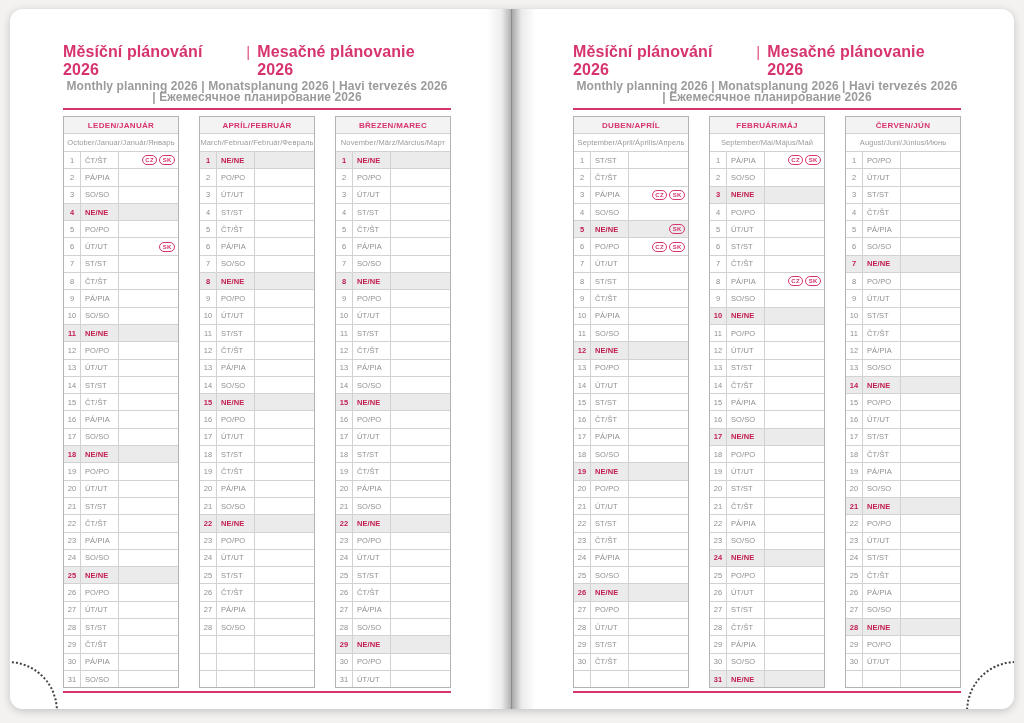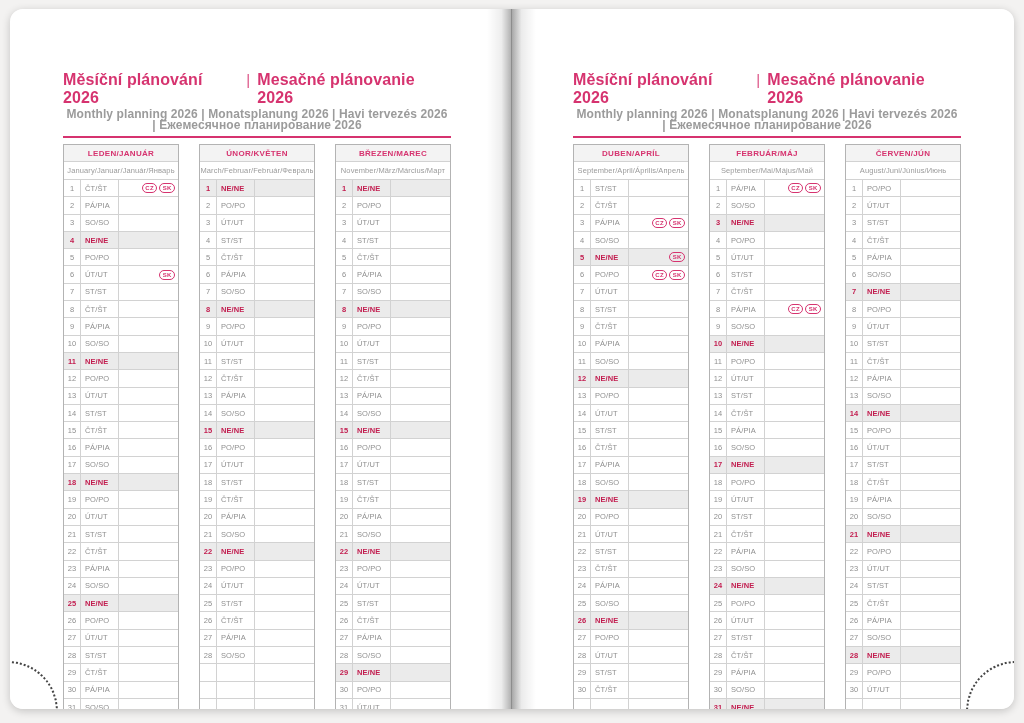--- a/index.html
+++ b/index.html
@@ -31,21 +31,21 @@
   .page.right{border-radius:0 13px 13px 0;}
   .page.left::after{
     content:"";position:absolute;top:0;right:0;bottom:0;width:24px;pointer-events:none;
     background:linear-gradient(to right,rgba(0,0,0,0),rgba(0,0,0,0.07) 60%,rgba(0,0,0,0.30));
   }
   .page.right::after{
     content:"";position:absolute;top:0;left:0;bottom:0;width:24px;pointer-events:none;
     background:linear-gradient(to left,rgba(0,0,0,0),rgba(0,0,0,0.08) 60%,rgba(0,0,0,0.34));
   }
   .content{
-    position:absolute;top:34px;width:388px;margin-top:28px;
+    position:absolute;top:34px;width:388px;
   }
   .page.left .content{left:53px;}
   .page.right .content{left:61px;}
   .cal-title{
     display:flex;justify-content:center;align-items:baseline;gap:7px;
     font-size:16px;font-weight:700;color:var(--accent);line-height:18px;letter-spacing:.1px;
   }
   .cal-title .divider{font-weight:400;font-size:15px;opacity:.85;}
   .cal-subtitle{
     margin-top:2px;text-align:center;font-size:12px;font-weight:600;
@@ -108,21 +108,21 @@
       <div class="cal-title">
         <span>Měsíční plánování 2026</span>
         <span class="divider">|</span>
         <span>Mesačné plánovanie 2026</span>
       </div>
       <div class="cal-subtitle">Monthly planning 2026 | Monatsplanung 2026 | Havi tervezés 2026 | Ежемесячное планирование 2026</div>
       <div class="rule top"></div>
       <div class="months">
           <div class="month">
             <div class="m-head">LEDEN/JANUÁR</div>
-            <div class="m-sub">January/Januar/Január/Январь</div>
+            <div class="m-sub">October/Januar/Január/Январь</div>
             <div class="m-row">
               <div class="c-num">1</div>
               <div class="c-day">ČT/ŠT</div>
               <div class="c-note">
                 <span class="badge">CZ</span>
                 <span class="badge">SK</span>
               </div>
             </div>
             <div class="m-row">
               <div class="c-num">2</div>
@@ -271,21 +271,21 @@
               <div class="c-day">PÁ/PIA</div>
               <div class="c-note"></div>
             </div>
             <div class="m-row">
               <div class="c-num">31</div>
               <div class="c-day">SO/SO</div>
               <div class="c-note"></div>
             </div>
           </div>
           <div class="month">
-            <div class="m-head">ÚNOR/KVĚTEN</div>
+            <div class="m-head">APRÍL/FEBRUÁR</div>
             <div class="m-sub">March/Februar/Február/Февраль</div>
             <div class="m-row sun">
               <div class="c-num">1</div>
               <div class="c-day">NE/NE</div>
               <div class="c-note"></div>
             </div>
             <div class="m-row">
               <div class="c-num">2</div>
               <div class="c-day">PO/PO</div>
               <div class="c-note"></div>

